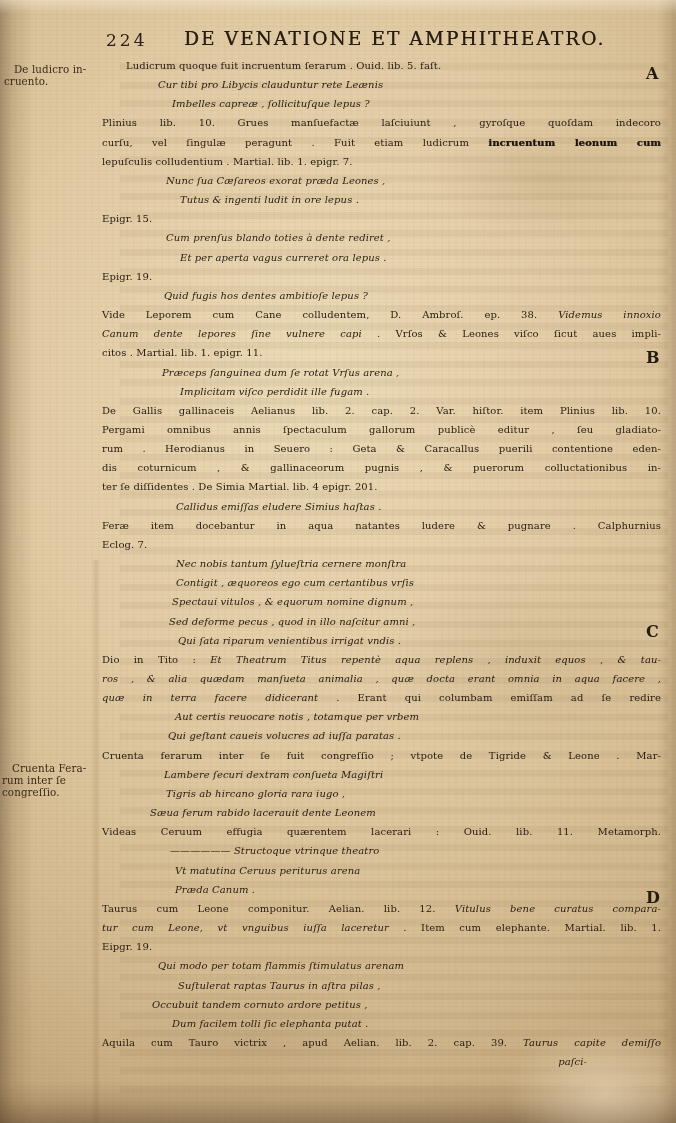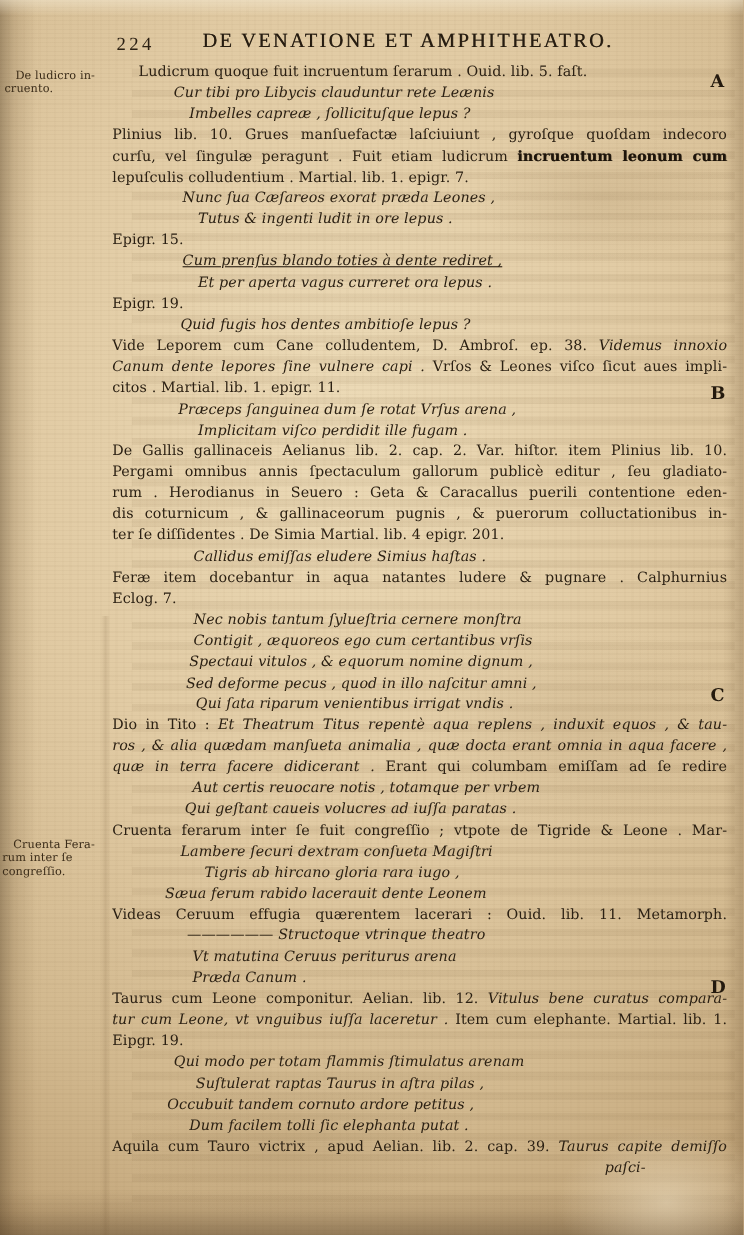--- a/index.html
+++ b/index.html
@@ -36,31 +36,31 @@
     background:linear-gradient(90deg, rgba(0,0,0,0), rgba(100,72,40,.14) 50%, rgba(0,0,0,0));}
   .stain1{position:absolute;left:430px;top:120px;width:240px;height:120px;border-radius:50%;
     background:radial-gradient(ellipse, rgba(120,90,50,.13), rgba(0,0,0,0) 70%);}
   .stain2{position:absolute;left:380px;top:560px;width:290px;height:200px;border-radius:50%;
     background:radial-gradient(ellipse, rgba(120,90,50,.10), rgba(0,0,0,0) 70%);}
   .stain3{position:absolute;left:110px;top:980px;width:300px;height:130px;border-radius:50%;
     background:radial-gradient(ellipse, rgba(125,95,55,.12), rgba(0,0,0,0) 70%);}
   .corner-curl{position:absolute;right:-30px;bottom:-40px;width:200px;height:140px;border-radius:50%;
     background:radial-gradient(ellipse, rgba(240,226,198,.55), rgba(0,0,0,0) 70%);}
 
-  .ink{color:#2b2013;font-family:Liberation Serif, serif;}
+  .ink{color:#2b2013;}
   .header-pagenum{
     position:absolute;top:30px;left:106px;font-size:17px;letter-spacing:3px;color:#2b2013;
   }
   .header-title{
     position:absolute;top:28px;left:184px;font-size:18.5px;letter-spacing:2.1px;color:#261c10;
     text-shadow:0.4px 0 0 rgba(38,28,16,.8);white-space:nowrap;
   }
   .body-col{
     position:absolute;left:102px;top:56px;width:559px;color:#2b2013;
-    font-size:13px;letter-spacing:.1px;
+    font-size:10px;letter-spacing:.1px;
   }
   .bline{line-height:19.15px;min-height:19.15px;white-space:nowrap;}
   .bline.just{white-space:normal;text-align:justify;text-align-last:justify;}
   .it{font-style:italic;}
   .bd{font-weight:bold;color:#1d140a;text-shadow:0.5px 0 0 rgba(29,20,10,.7);}
   .catchword-line{line-height:19.15px;text-align:right;padding-right:74px;font-style:italic;}
 
   .margin-note{
     position:absolute;width:96px;font-size:10.3px;line-height:12.2px;
     color:#3a2b18;letter-spacing:.1px;
@@ -94,21 +94,21 @@
 <div class="body-col">
     <div class="bline" style="margin-left: 24px;"><span class="">Ludicrum quoque fuit incruentum ſerarum . Ouid. lib. 5. faſt.</span></div>
     <div class="bline" style="margin-left: 56px;"><span class="it ">Cur tibi pro Libycis clauduntur rete Leænis</span></div>
     <div class="bline" style="margin-left: 70px;"><span class="it ">Imbelles capreæ , ſollicituſque lepus ?</span></div>
     <div class="bline just"><span class="">Plinius lib. 10. Grues manſuefactæ laſciuiunt , gyroſque quoſdam indecoro</span></div>
     <div class="bline just"><span class="">curſu, vel ſingulæ peragunt . Fuit etiam ludicrum </span><span class="bd">incruentum leonum cum</span></div>
     <div class="bline"><span class="">lepuſculis colludentium . Martial. lib. 1. epigr. 7.</span></div>
     <div class="bline" style="margin-left: 64px;"><span class="it ">Nunc ſua Cæſareos exorat præda Leones ,</span></div>
     <div class="bline" style="margin-left: 78px;"><span class="it ">Tutus &amp; ingenti ludit in ore lepus .</span></div>
     <div class="bline"><span class="">Epigr. 15.</span></div>
-    <div class="bline" style="margin-left: 64px; text-decoration: underline;"><span class="it ">Cum prenſus blando toties à dente rediret ,</span></div>
+    <div class="bline" style="margin-left: 64px;"><span class="it ">Cum prenſus blando toties à dente rediret ,</span></div>
     <div class="bline" style="margin-left: 78px;"><span class="it ">Et per aperta vagus curreret ora lepus .</span></div>
     <div class="bline"><span class="">Epigr. 19.</span></div>
     <div class="bline" style="margin-left: 62px;"><span class="it ">Quid fugis hos dentes ambitioſe lepus ?</span></div>
     <div class="bline just"><span class="">Vide Leporem cum Cane colludentem, D. Ambroſ. ep. 38. </span><span class="it ">Videmus innoxio</span></div>
     <div class="bline just"><span class="it ">Canum dente lepores ſine vulnere capi . </span><span class="">Vrſos &amp; Leones viſco ſicut aues impli-</span></div>
     <div class="bline"><span class="">citos . Martial. lib. 1. epigr. 11.</span></div>
     <div class="bline" style="margin-left: 60px;"><span class="it ">Præceps ſanguinea dum ſe rotat Vrſus arena ,</span></div>
     <div class="bline" style="margin-left: 78px;"><span class="it ">Implicitam viſco perdidit ille fugam .</span></div>
     <div class="bline just"><span class="">De Gallis gallinaceis Aelianus lib. 2. cap. 2. Var. hiſtor. item Plinius lib. 10.</span></div>
     <div class="bline just"><span class="">Pergami omnibus annis ſpectaculum gallorum publicè editur , ſeu gladiato-</span></div>
@@ -123,21 +123,21 @@
     <div class="bline" style="margin-left: 70px;"><span class="it ">Spectaui vitulos , &amp; equorum nomine dignum ,</span></div>
     <div class="bline" style="margin-left: 67px;"><span class="it ">Sed deforme pecus , quod in illo naſcitur amni ,</span></div>
     <div class="bline" style="margin-left: 76px;"><span class="it ">Qui ſata riparum venientibus irrigat vndis .</span></div>
     <div class="bline just"><span class="">Dio in Tito : </span><span class="it ">Et Theatrum Titus repentè aqua replens , induxit equos , &amp; tau-</span></div>
     <div class="bline just"><span class="it ">ros , &amp; alia quædam manſueta animalia , quæ docta erant omnia in aqua facere ,</span></div>
     <div class="bline just"><span class="it ">quæ in terra facere didicerant . </span><span class="">Erant qui columbam emiſſam ad ſe redire</span></div>
     <div class="bline" style="margin-left: 73px;"><span class="it ">Aut certis reuocare notis , totamque per vrbem</span></div>
     <div class="bline" style="margin-left: 66px;"><span class="it ">Qui geſtant caueis volucres ad iuſſa paratas .</span></div>
     <div class="bline just"><span class="">Cruenta ferarum inter ſe fuit congreſſio ; vtpote de Tigride &amp; Leone . Mar-</span></div>
     <div class="bline" style="margin-left: 62px;"><span class="it ">Lambere ſecuri dextram conſueta Magiſtri</span></div>
-    <div class="bline" style="margin-left: 84px;"><span class="it ">Tigris ab hircano gloria rara iugo ,</span></div>
+    <div class="bline" style="margin-left: 64px;"><span class="it ">Tigris ab hircano gloria rara iugo ,</span></div>
     <div class="bline" style="margin-left: 48px;"><span class="it ">Sæua ferum rabido lacerauit dente Leonem</span></div>
     <div class="bline just"><span class="">Videas Ceruum effugia quærentem lacerari : Ouid. lib. 11. Metamorph.</span></div>
     <div class="bline" style="margin-left: 68px;"><span class="">—————— </span><span class="it ">Structoque vtrinque theatro</span></div>
     <div class="bline" style="margin-left: 73px;"><span class="it ">Vt matutina Ceruus periturus arena</span></div>
     <div class="bline" style="margin-left: 73px;"><span class="it ">Præda Canum .</span></div>
     <div class="bline just"><span class="">Taurus cum Leone componitur. Aelian. lib. 12. </span><span class="it ">Vitulus bene curatus compara-</span></div>
     <div class="bline just"><span class="it ">tur cum Leone, vt vnguibus iuſſa laceretur . </span><span class="">Item cum elephante. Martial. lib. 1.</span></div>
     <div class="bline"><span class="">Eipgr. 19.</span></div>
     <div class="bline" style="margin-left: 56px;"><span class="it ">Qui modo per totam flammis ſtimulatus arenam</span></div>
     <div class="bline" style="margin-left: 76px;"><span class="it ">Suſtulerat raptas Taurus in aſtra pilas ,</span></div>

